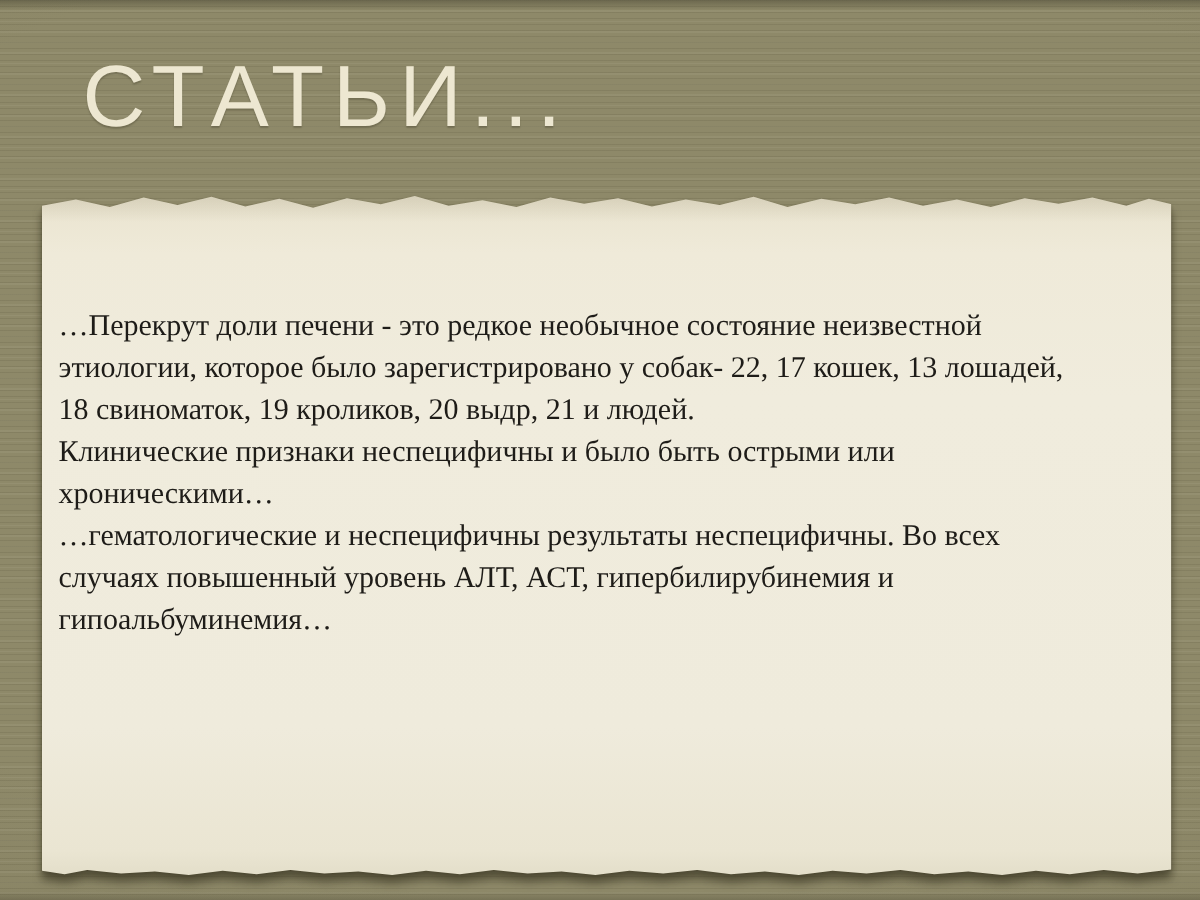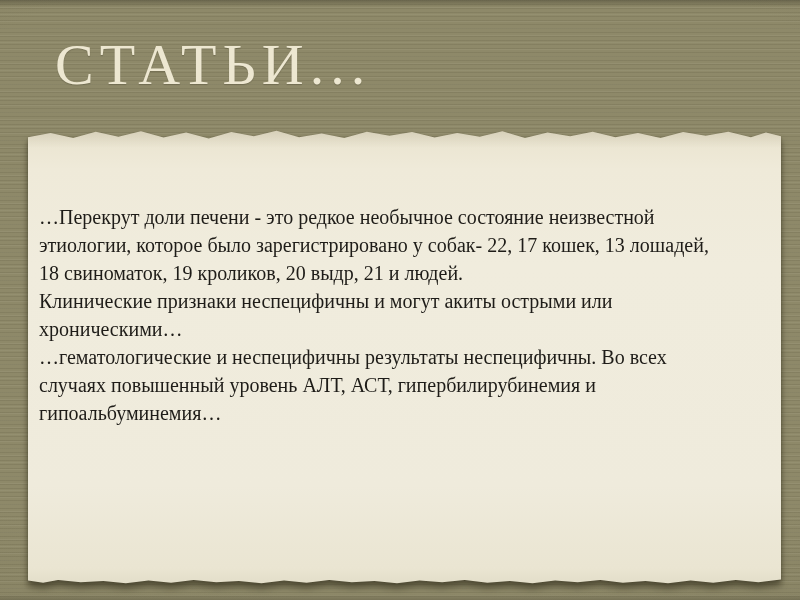--- a/index.html
+++ b/index.html
@@ -18,21 +18,21 @@
       linear-gradient(0deg, rgba(20,18,8,0.18) 0px, rgba(20,18,8,0.0) 6px),
       repeating-linear-gradient(180deg, rgba(45,40,22,0.10) 0px, rgba(45,40,22,0.10) 1px, rgba(0,0,0,0) 1px, rgba(0,0,0,0) 4px),
       repeating-linear-gradient(180deg, rgba(255,255,238,0.05) 0px, rgba(255,255,238,0.05) 1px, rgba(0,0,0,0) 1px, rgba(0,0,0,0) 7px),
       radial-gradient(130% 100% at 50% 45%, #8e8969 55%, #807b5d 100%);
   }
 
   .slide-title {
     position: absolute;
     left: 55px; top: 33px;
     margin: 0;
-    font-family: Liberation Serif, serif;
+    font-family: Liberation Sans, sans-serif;
     font-weight: normal;
     font-size: 58px;
     line-height: 1.1;
     letter-spacing: 6px;
     color: var(--title, #ede7d1);
     text-shadow: 0 1px 1px rgba(40,36,20,0.25);
   }
 
   .paper-wrap {
     position: absolute;
@@ -93,21 +93,21 @@
 <div class="slide">
 
   <h1 class="slide-title">СТАТЬИ...</h1>
 
   <div class="paper-wrap">
     <div class="paper">
       <div class="paper-text">
         <p>…Перекрут доли печени - это редкое необычное состояние неизвестной
 этиологии, которое было зарегистрировано у собак- 22, 17 кошек, 13 лошадей,
 18 свиноматок, 19 кроликов, 20 выдр, 21 и людей.</p>
-        <p>Клинические признаки неспецифичны и могут акиты острыми или
+        <p>Клинические признаки неспецифичны и было быть острыми или
 хроническими…</p>
         <p>…гематологические и неспецифичны результаты неспецифичны. Во всех
 случаях повышенный уровень АЛТ, АСТ, гипербилирубинемия и
 гипоальбуминемия…</p>
       </div>
     </div>
   </div>
 
 </div>
 

